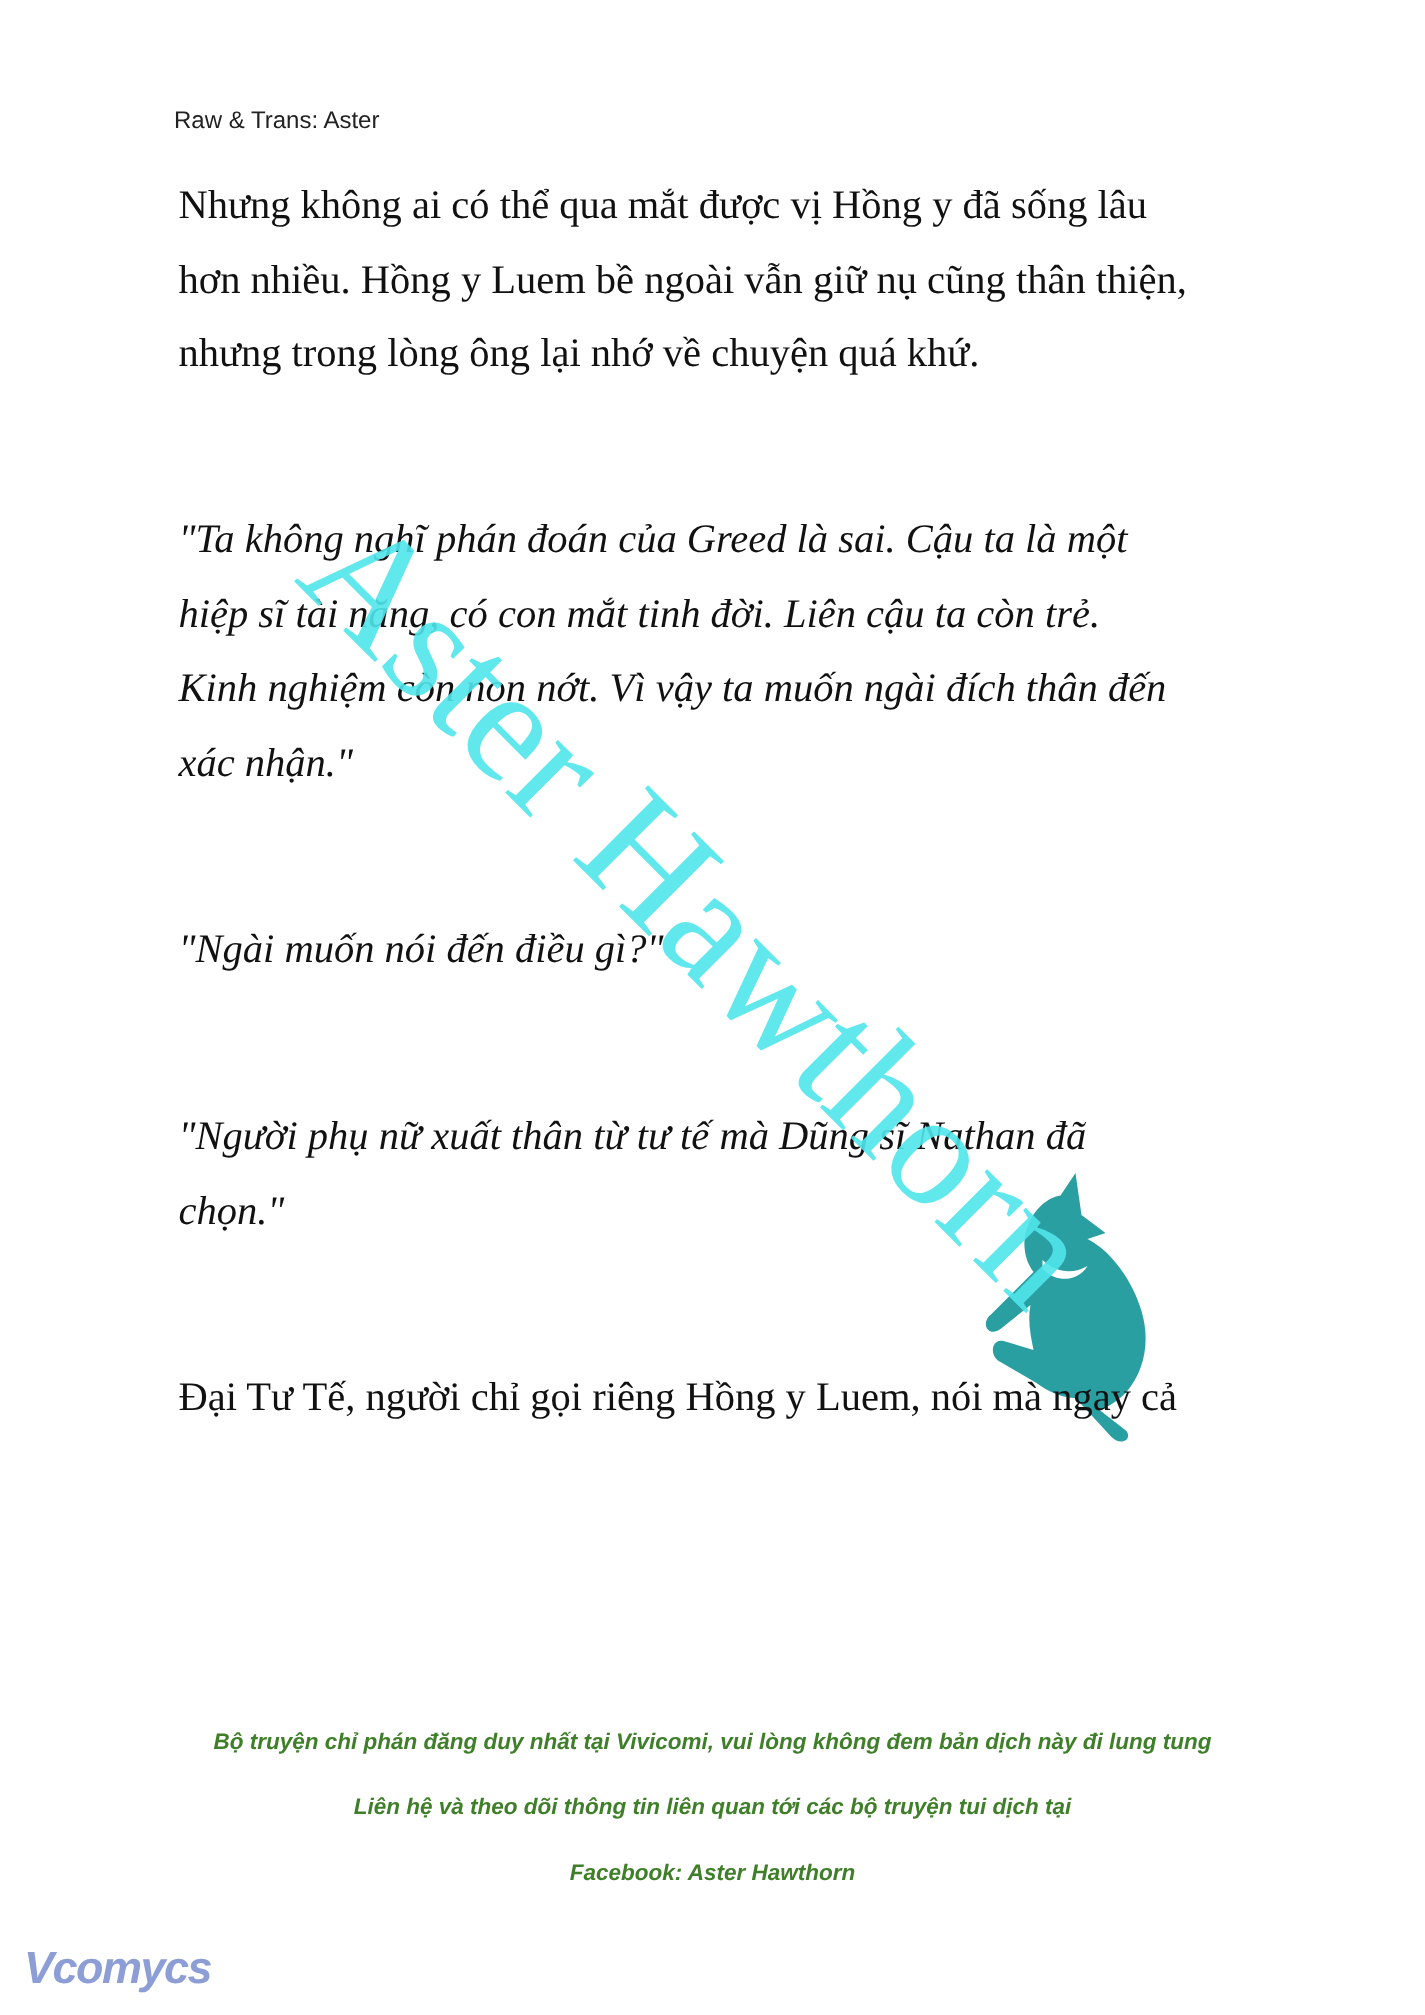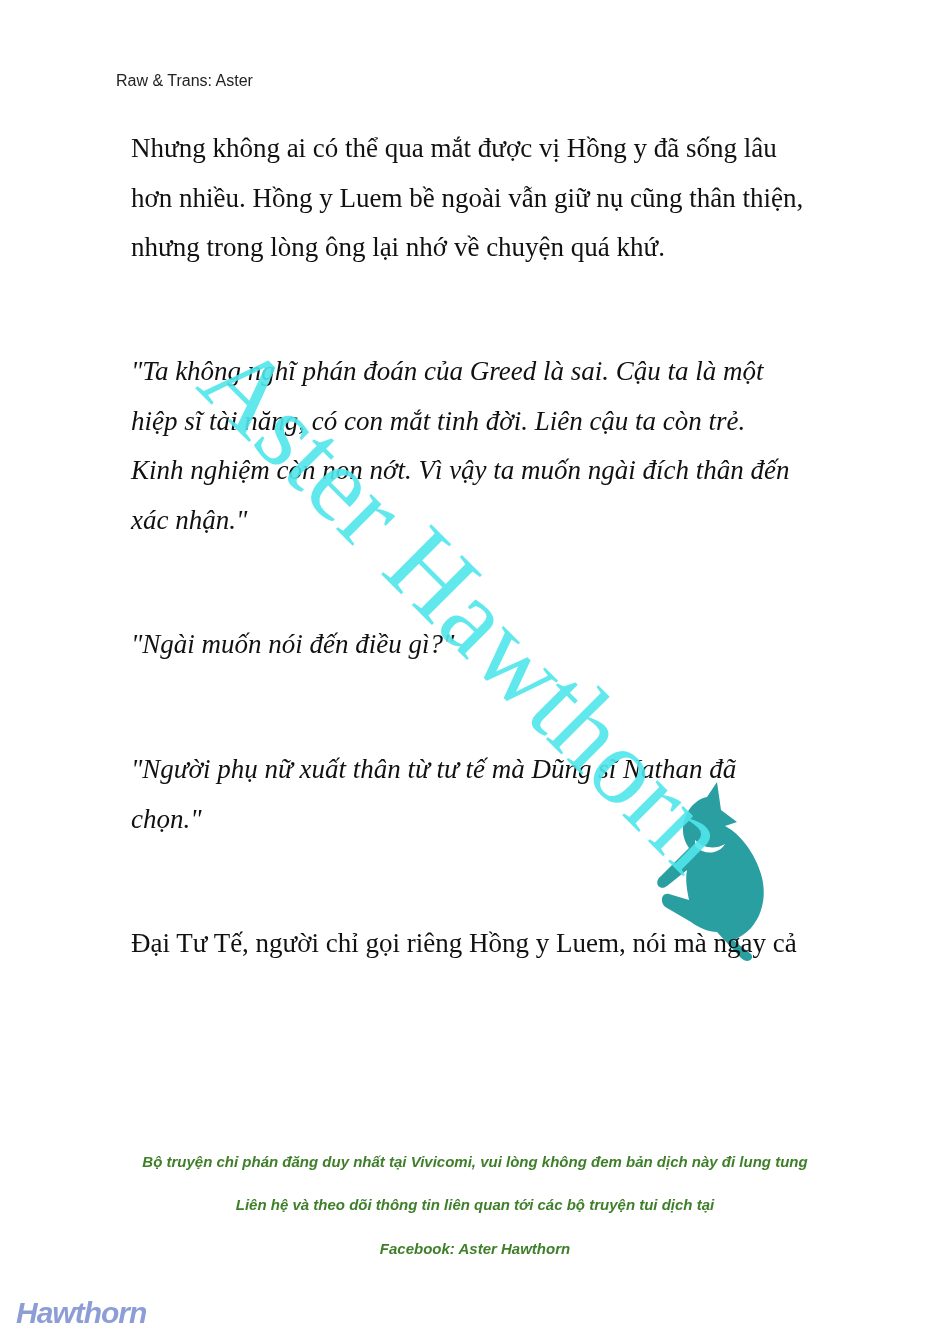--- a/index.html
+++ b/index.html
@@ -13,21 +13,21 @@
     .credit {
       position: absolute; left: 116px; top: 72px;
       font-family: "Liberation Sans", sans-serif;
       font-size: 16px; color: #222;
     }
     .para {
       position: absolute; left: 115px; width: 730px;
       font-family: "Liberation Serif", serif;
       font-size: 27px; line-height: 49.5px;
       color: #111;
-      margin: 16px;
+      margin: 4px;
       z-index: 2;
     }
     .para.italic { font-style: italic; }
     .watermark {
       position: absolute;
       left: 85px; top: 545px;
       transform: rotate(45deg);
       transform-origin: center center;
       width: 760px;
       text-align: center;
@@ -97,13 +97,13 @@
     C54 150 44 146 36 140 L12 126 C4 122 6 110 14 112 L34 118
     C32 108 30 98 32 88 L12 104 C4 110 -2 100 6 94 L34 66
     C28 58 26 46 30 36 C34 24 44 16 52 15 Z"></path>
   <path fill="#ffffff" d="M40 58 C48 66 60 68 70 62 C64 72 50 74 40 64 Z"></path>
 </svg>
 
 <div class="footer-line" style="top:1153px;">Bộ truyện chỉ phán đăng duy nhất tại Vivicomi, vui lòng không đem bản dịch này đi lung tung</div>
 <div class="footer-line" style="top:1196px;">Liên hệ và theo dõi thông tin liên quan tới các bộ truyện tui dịch tại</div>
 <div class="footer-line" style="top:1240px;">Facebook: Aster Hawthorn</div>
 
-<div class="logo">Hawthorn</div>
+<div class="logo">Vcomycs</div>
 
 </body></html>

